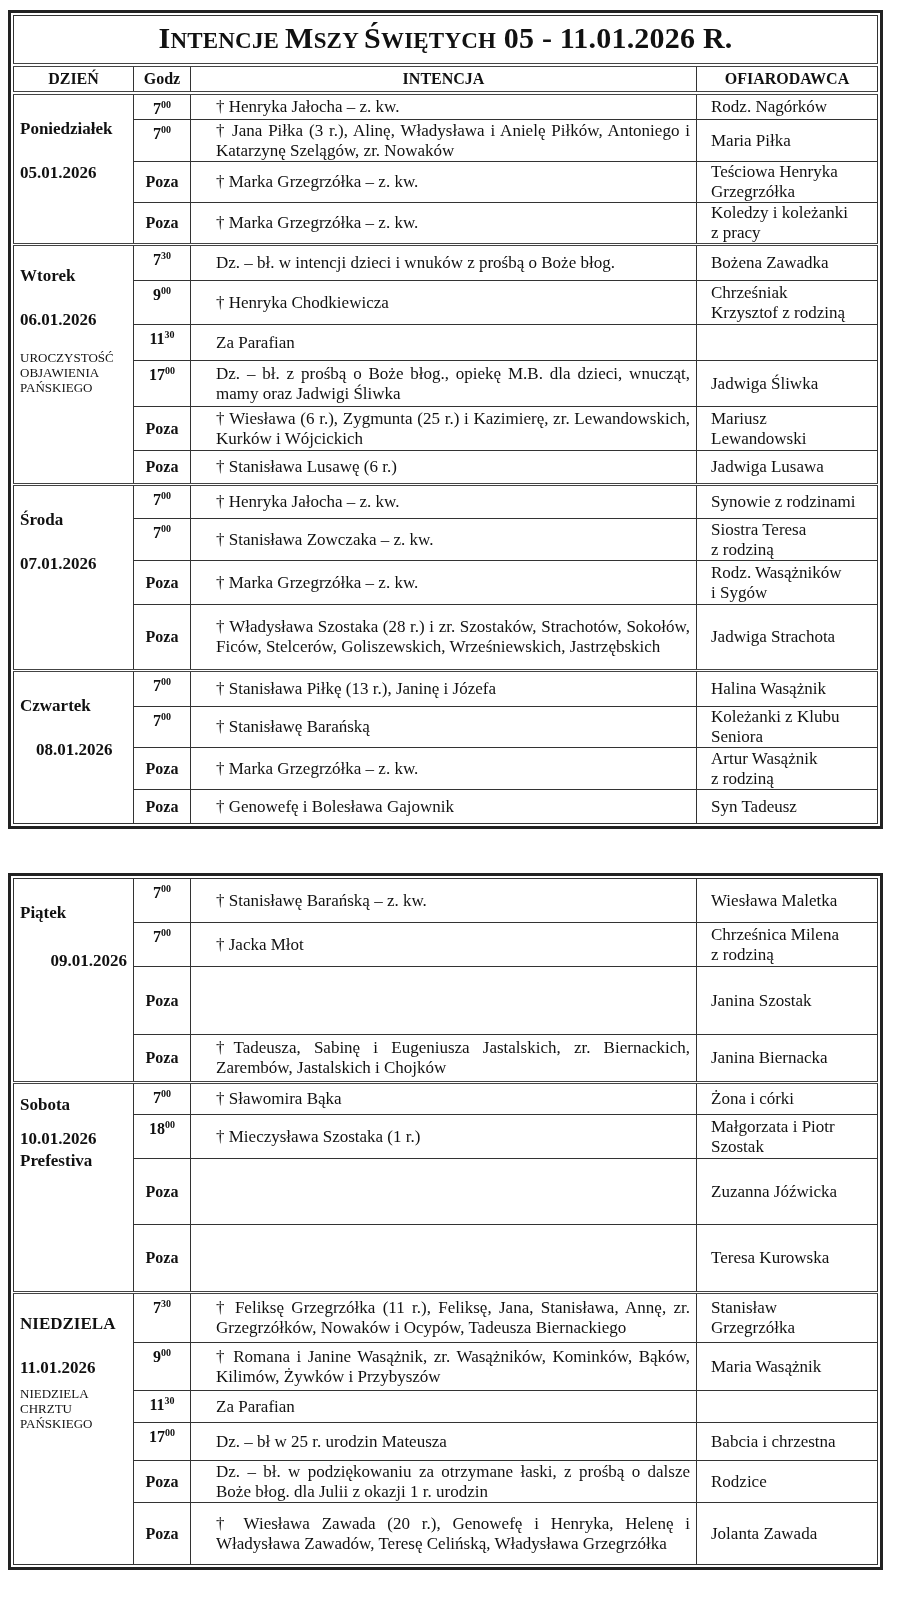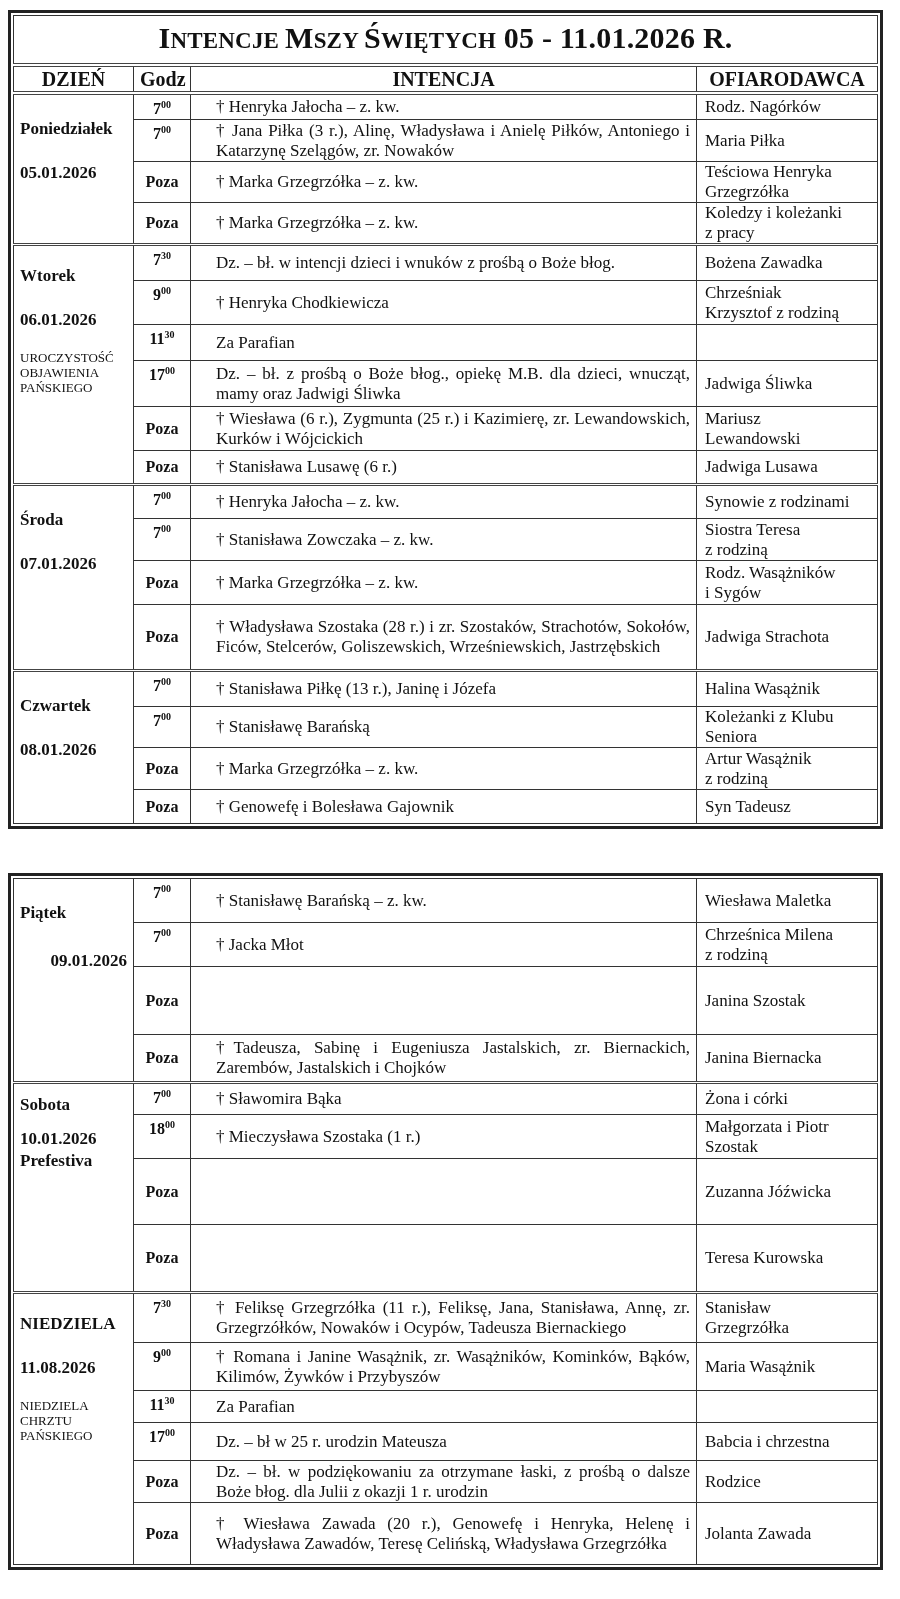--- a/index.html
+++ b/index.html
@@ -8,30 +8,30 @@
   .sheet { position: absolute; left: 8px; width: 875px;
            border: 3px solid #222; padding: 2px; box-sizing: border-box; }
   .sheet1 { top: 10px; }
   .sheet2 { top: 873px; }
   table { border-collapse: collapse; width: 100%; table-layout: fixed; }
   td, th { border: 1px solid #333; padding: 0 6px; vertical-align: middle;
            font-size: 17px; line-height: 20px; }
   .title-cell { text-align: center; font-weight: bold; font-size: 30px; line-height: 40px;
                 padding: 2px 0 2px 0; border-bottom: 4px double #444; letter-spacing: 0.2px; }
   .title-cell .sc { font-size: 23px; }
-  th { font-size: 20px; font-weight: bold; height: 24px; text-align: center; }
+  th { font-size: 16px; font-weight: bold; height: 24px; text-align: center; }
   .hdr-row th { border-bottom: 4px double #444; }
   .day-cell { vertical-align: top; padding: 6px 6px; font-weight: bold; }
   .day-name { font-size: 17px; display: block; }
   .day-date { font-size: 17px; display: block; }
   .day-note { font-size: 13px; font-weight: normal; display: block; line-height: 15px; }
   .time { font-weight: bold; text-align: center; font-size: 16px; padding: 0 2px; }
   .time sup { font-size: 10px; vertical-align: 6px; line-height: 0; }
   .intent { text-align: justify; text-align-last: left; padding-left: 25px; }
-  .donor { padding-left: 8px; white-space: pre-line; }
+  .donor { padding-left: 14px; white-space: pre-line; }
   tr.sep td { border-top: 3px double #444; }
   col.c1 { width: 120px; } col.c2 { width: 57px; } col.c3 { width: 506px; } col.c4 { width: auto; }
 </style>
 </head>
 <body>
 
 <div class="sheet sheet1">
   <table>
     <colgroup>
         <col class="c1">
@@ -136,21 +136,21 @@
  i Sygów</td>
         </tr>
         <tr style="height: 66px;">
           <td class="time"><span>Poza</span></td>
           <td class="intent">† Władysława Szostaka (28 r.) i zr. Szostaków, Strachotów, Sokołów, Ficów, Stelcerów, Goliszewskich, Wrześniewskich, Jastrzębskich</td>
           <td class="donor">Jadwiga Strachota</td>
         </tr>
         <tr class="sep" style="height: 36px;">
           <td class="day-cell" rowspan="4">
             <span class="day-name" style="margin-top: 18px;">Czwartek</span>
-            <span class="day-date" style="margin-top: 24px;">08.01.2026</span>
+            <span class="day-date" style="margin-top: 24px; margin-left: 16px;">08.01.2026</span>
           </td>
           <td class="time" style="vertical-align: top; padding-top: 4px;"><span>7</span><sup>00</sup></td>
           <td class="intent">† Stanisława Piłkę (13 r.), Janinę i Józefa</td>
           <td class="donor">Halina Wasążnik</td>
         </tr>
         <tr style="height: 40px;">
           <td class="time" style="vertical-align: top; padding-top: 4px;"><span>7</span><sup>00</sup></td>
           <td class="intent">† Stanisławę Barańską</td>
           <td class="donor">Koleżanki z Klubu
 Seniora</td>
@@ -226,22 +226,22 @@
           <td class="donor">Zuzanna Jóźwicka</td>
         </tr>
         <tr style="height: 68px;">
           <td class="time"><span>Poza</span></td>
           <td class="intent"></td>
           <td class="donor">Teresa Kurowska</td>
         </tr>
         <tr class="sep" style="height: 50px;">
           <td class="day-cell" rowspan="6">
             <span class="day-name" style="margin-top: 14px;">NIEDZIELA</span>
-            <span class="day-date" style="margin-top: 24px;">11.08.2026</span>
-            <span class="day-note" style="margin-top: 20px;">NIEDZIELA CHRZTU PAŃSKIEGO</span>
+            <span class="day-date" style="margin-top: 24px;">11.01.2026</span>
+            <span class="day-note" style="margin-top: 8px;">NIEDZIELA CHRZTU PAŃSKIEGO</span>
           </td>
           <td class="time" style="vertical-align: top; padding-top: 4px;"><span>7</span><sup>30</sup></td>
           <td class="intent">† Feliksę Grzegrzółka (11 r.), Feliksę, Jana, Stanisława, Annę, zr. Grzegrzółków, Nowaków i Ocypów, Tadeusza Biernackiego</td>
           <td class="donor">Stanisław
 Grzegrzółka</td>
         </tr>
         <tr style="height: 48px;">
           <td class="time" style="vertical-align: top; padding-top: 4px;"><span>9</span><sup>00</sup></td>
           <td class="intent">† Romana i Janine Wasążnik, zr. Wasążników, Kominków, Bąków, Kilimów, Żywków i Przybyszów</td>
           <td class="donor">Maria Wasążnik</td>

